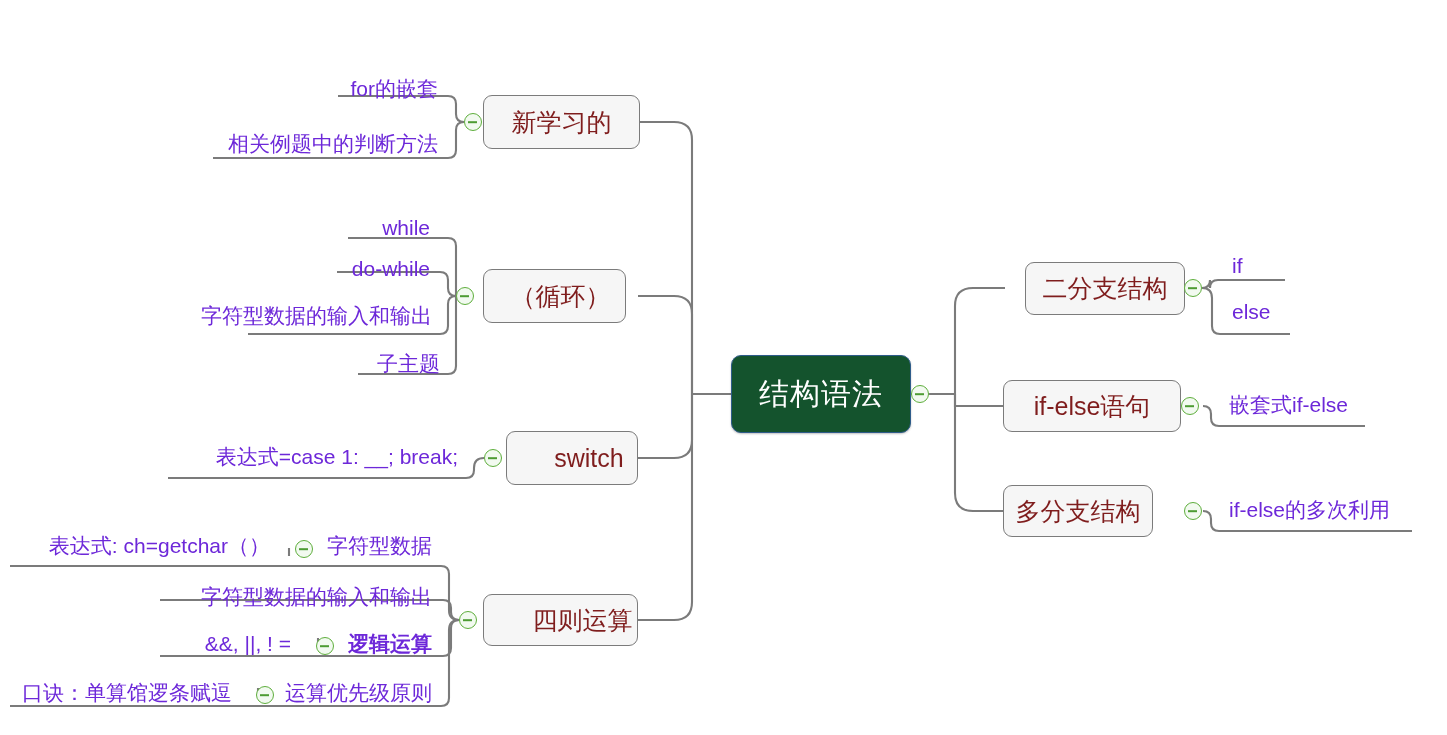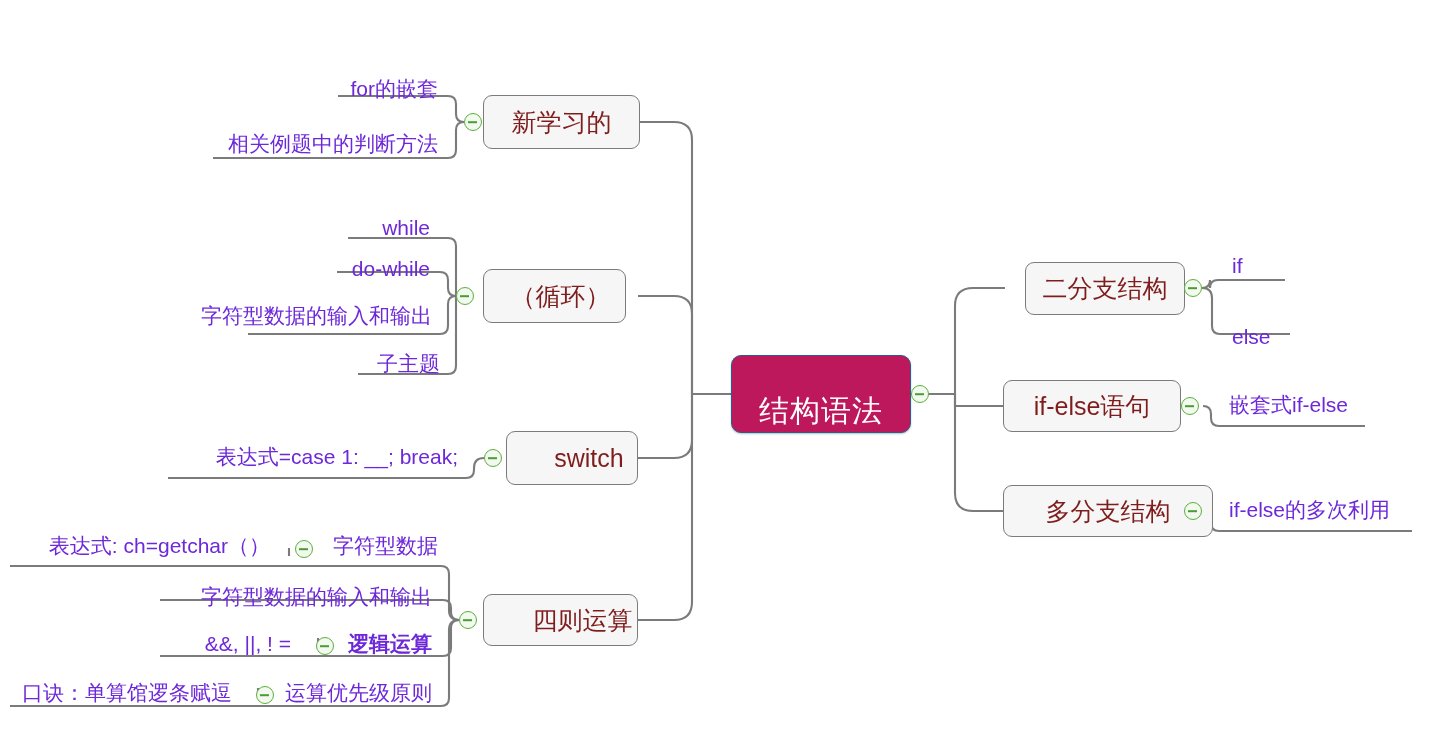--- a/index.html
+++ b/index.html
@@ -31,28 +31,27 @@
   .node {
     position: absolute;
     box-sizing: border-box;
     display: flex;
     align-items: center;
     justify-content: center;
     border-radius: 9px;
     white-space: nowrap;
   }
   .node-root {
-    background: #be185d;
+    background: #14532d;
     color: #ffffff;
     border: 1px solid #2e5c8a;
     font-size: 30px;
     letter-spacing: 1px;
     border-radius: 10px;
     box-shadow: 0 1px 2px rgba(0,0,0,0.25);
-    align-items: flex-end;
   }
   .node-main {
     background: #f6f6f6;
     color: #7f1d1d;
     border: 1.4px solid #7b7b7b;
     font-size: 25px;
   }
 
   
   .leaf {
@@ -176,21 +175,21 @@
     <span>字符型数据的输入和输出</span>
   </div>
   <div class="leaf leaf-l" style="left:208px; top:353px; width:232px;">
     <span>子主题</span>
   </div>
 
   <div class="leaf leaf-l" style="left:120px; top:446px; width:338px;">
     <span>表达式=case 1:  __;  break;</span>
   </div>
 
-  <div class="leaf leaf-l" style="left:192px; top:535px; width:246px;padding-left:32px;">
+  <div class="leaf leaf-l" style="left:186px; top:535px; width:246px;padding-left:32px;">
     <span>字符型数据</span>
   </div>
   <div class="leaf leaf-l" style="left:186px; top:586px; width:246px;">
     <span>字符型数据的输入和输出</span>
   </div>
   <div class="leaf leaf-l" style="left:186px; top:633px; width:246px;font-weight:bold;">
     <span>逻辑运算</span>
   </div>
   <div class="leaf leaf-l" style="left:186px; top:682px; width:246px;">
     <span>运算优先级原则</span>
@@ -214,29 +213,29 @@
   <div class="node node-main" style="left:1005px; top:262px; width:160px; height:53px;margin-left:20px;">
     <span>二分支结构</span>
   </div>
   <div class="toggle" style="left:1184px; top:279px;"></div>
 
   <div class="node node-main" style="left:1003px; top:380px; width:178px; height:52px;align-items:center;">
     <span>if-else语句</span>
   </div>
   <div class="toggle" style="left:1181px; top:397px;"></div>
 
-  <div class="node node-main" style="left:1003px; top:485px; width:210px; height:52px;">
+  <div class="node node-main" style="left:1003px; top:485px; width:150px; height:52px;">
     <span>多分支结构</span>
   </div>
   <div class="toggle" style="left:1184px; top:502px;"></div>
 
   <div class="leaf leaf-r" style="left:1232px; top:255px; width:120px;">
     <span>if</span>
   </div>
-  <div class="leaf leaf-r" style="left:1232px; top:301px; width:120px;margin-top:25px;">
+  <div class="leaf leaf-r" style="left:1232px; top:301px; width:120px;">
     <span>else</span>
   </div>
   <div class="leaf leaf-r" style="left:1229px; top:394px; width:230px;">
     <span>嵌套式if-else</span>
   </div>
   <div class="leaf leaf-r" style="left:1229px; top:499px; width:230px;">
     <span>if-else的多次利用</span>
   </div>
 
 </div>

